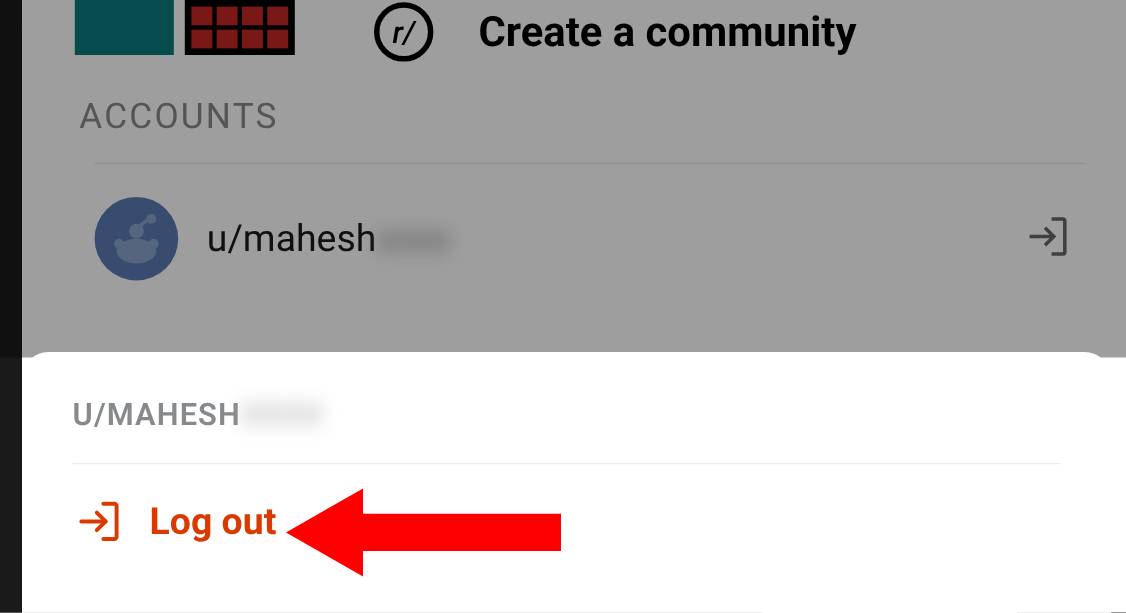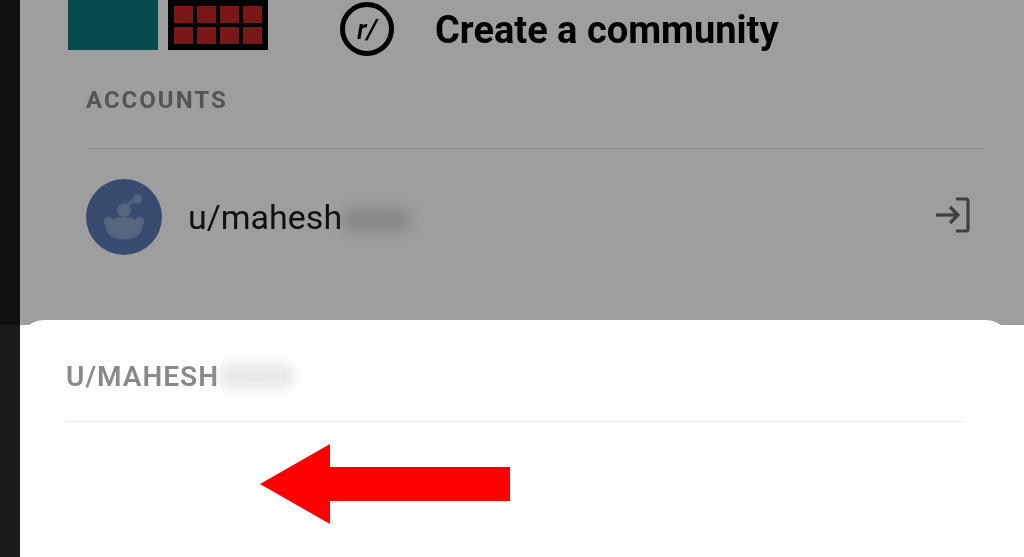--- a/index.html
+++ b/index.html
@@ -94,23 +94,23 @@
       left: 415px;
       font-size: 38px;
       font-weight: 700;
       color: #000;
       text-align: right;
     }
     
     .accounts-heading {
       position: absolute;
       top: 86px;
-      left: 66px;
-      font-size: 24px;
-      font-weight: 700;
+      left: 52px;
+      font-size: 32px;
+      font-weight: 400;
       color: #878a8c;
       letter-spacing: 2px;
     }
     
     .accounts-divider {
       position: absolute;
       top: 148px;
       left: 66px;
       width: 900px;
       height: 1px;
@@ -290,20 +290,30 @@
   </div>
 </div>
 
 <div class="dim-overlay"></div>
 
 <div class="bottom-sheet">
   <div class="sheet-title">
     <span>U/MAHESH</span><span class="blur">XXXX</span>
   </div>
   <div class="sheet-divider"></div>
+  <div class="logout-row">
+    <div class="logout-icon">
+      <svg width="48" height="48" viewBox="0 0 24 24" fill="none" stroke="#d93a00" stroke-width="1.8" stroke-linecap="round" stroke-linejoin="round">
+        <path d="M14 4 H19 a1 1 0 0 1 1 1 V19 a1 1 0 0 1 -1 1 H14"></path>
+        <path d="M4 12 H15"></path>
+        <path d="M11 8 L15 12 L11 16"></path>
+      </svg>
+    </div>
+    <div class="logout-label">Log out</div>
+  </div>
 </div>
 
 <svg class="annotation-arrow" width="260" height="100" viewBox="0 0 260 100">
   <defs>
     <linearGradient id="none"></linearGradient>
   </defs>
   <polygon points="0,50 70,10 70,33 250,33 250,67 70,67 70,90" fill="#ff0000"></polygon>
 </svg>
 
 </body></html>

